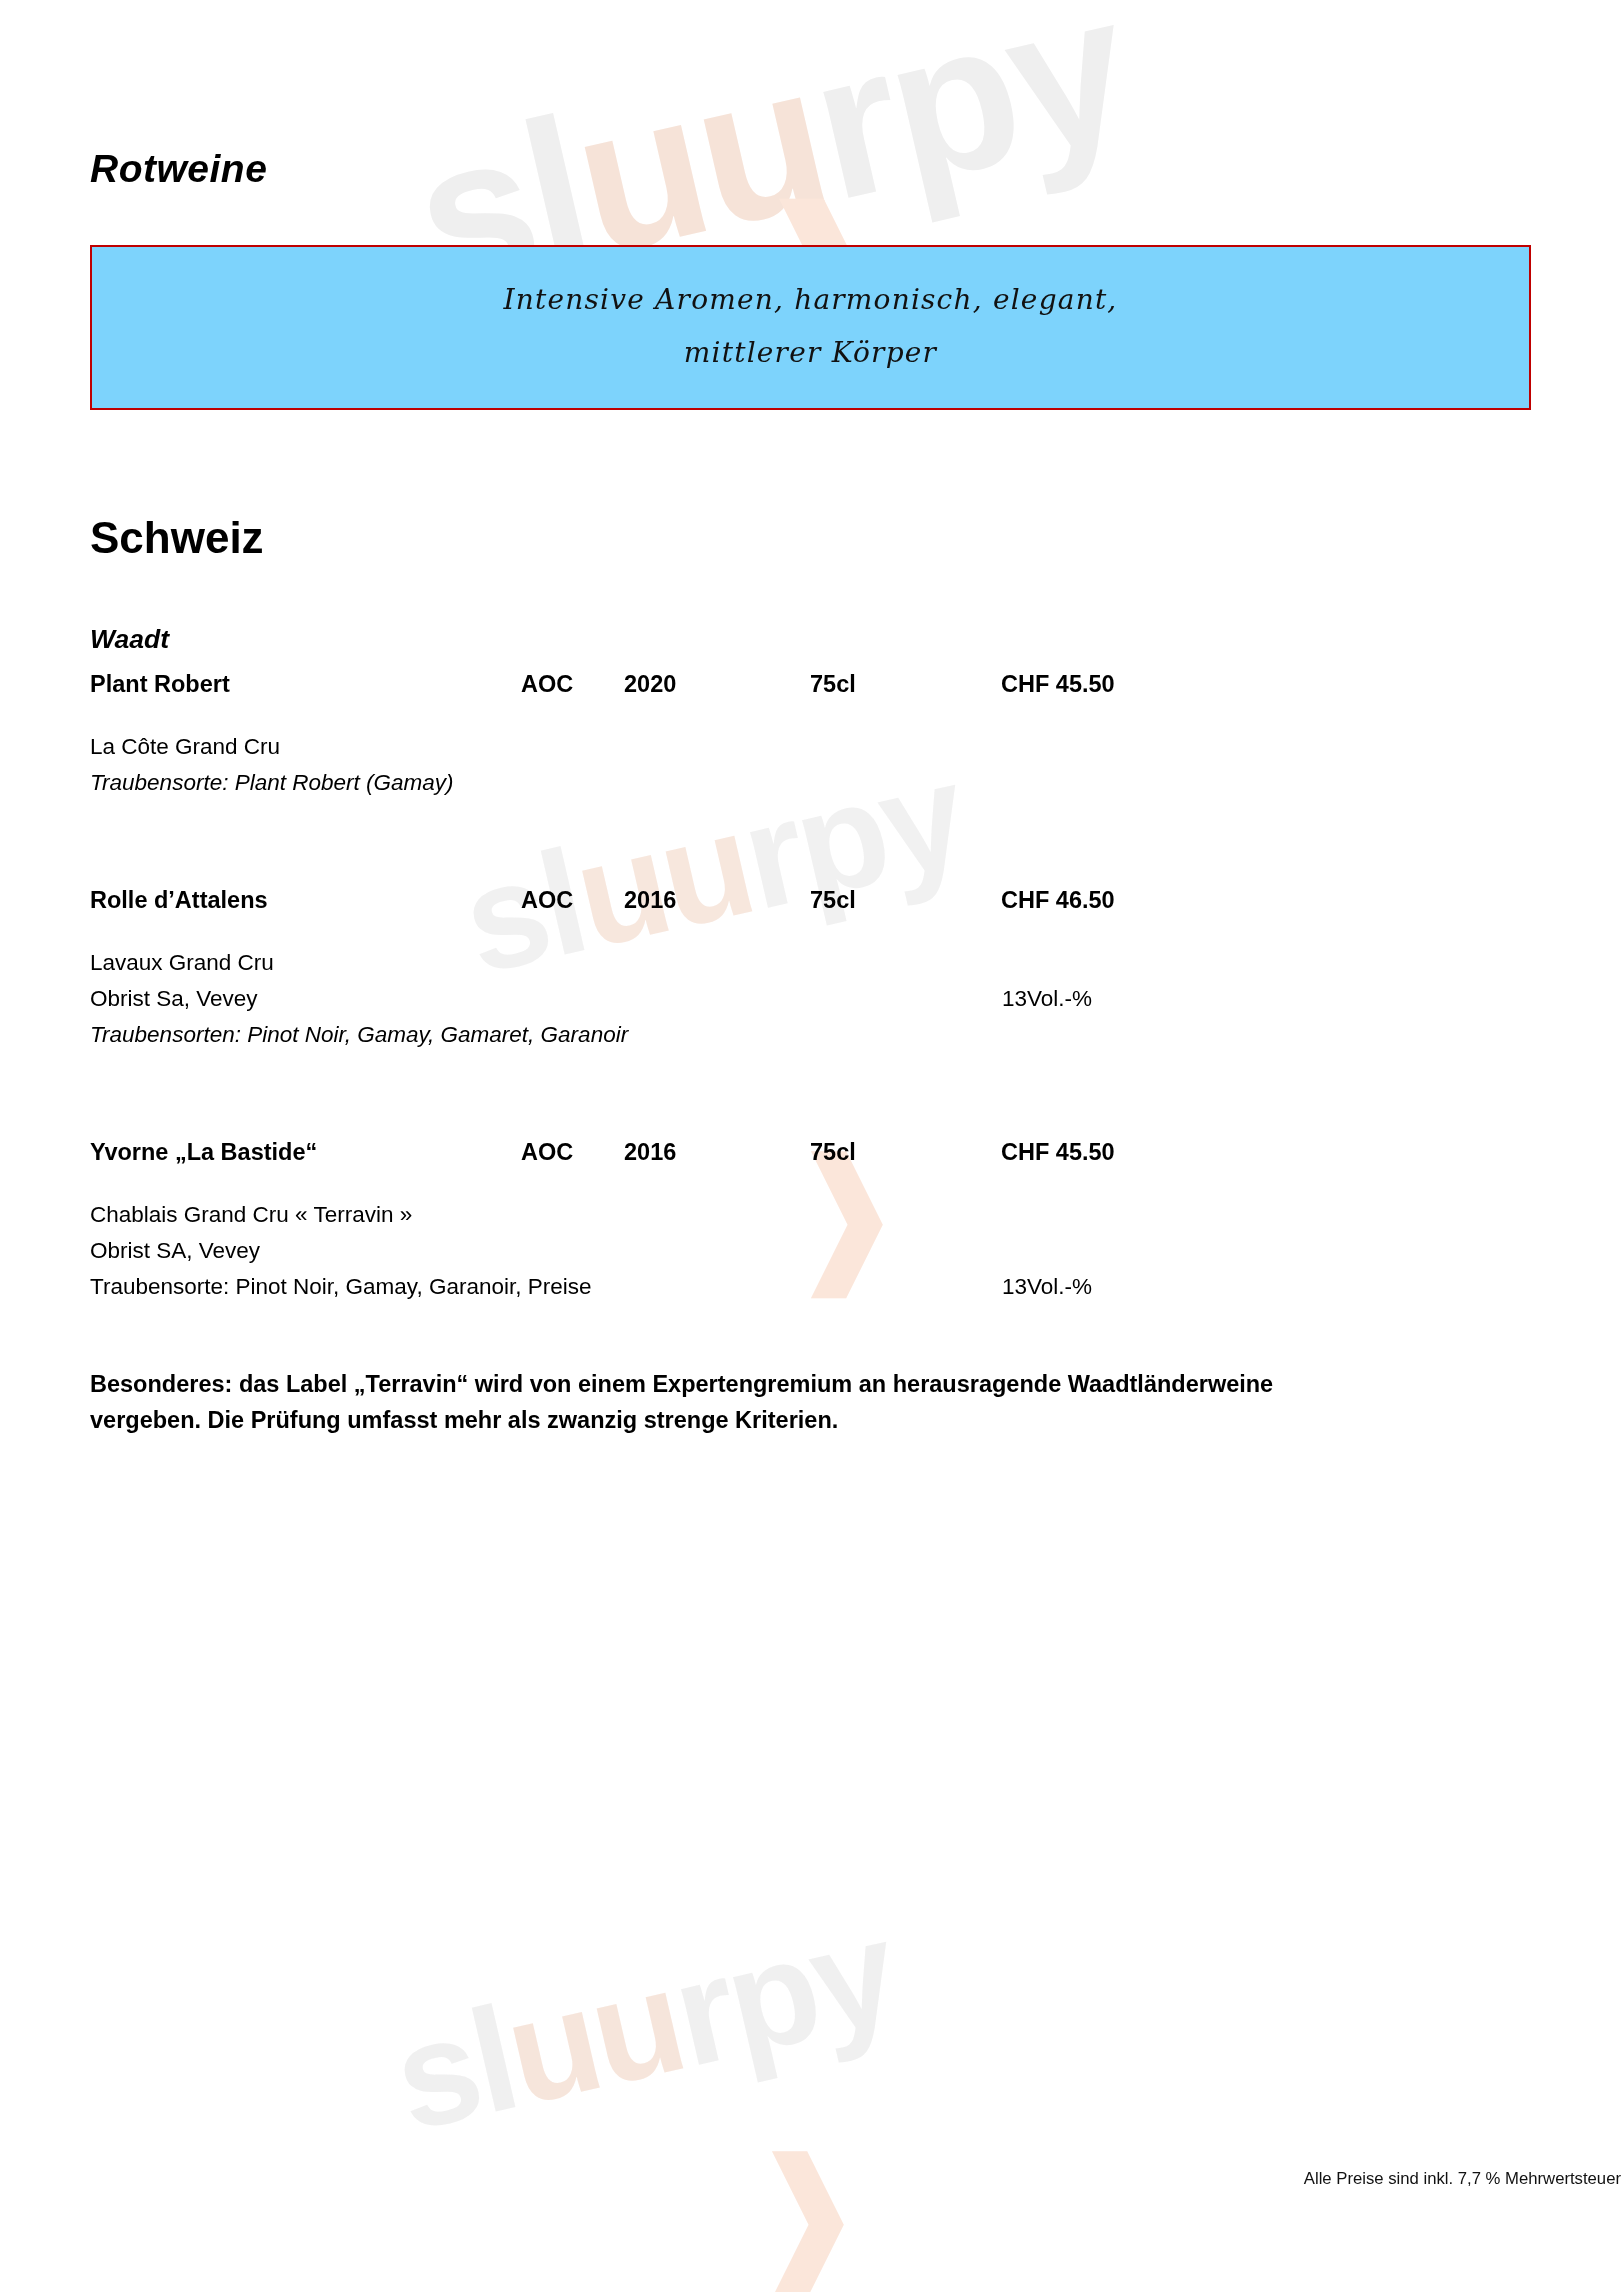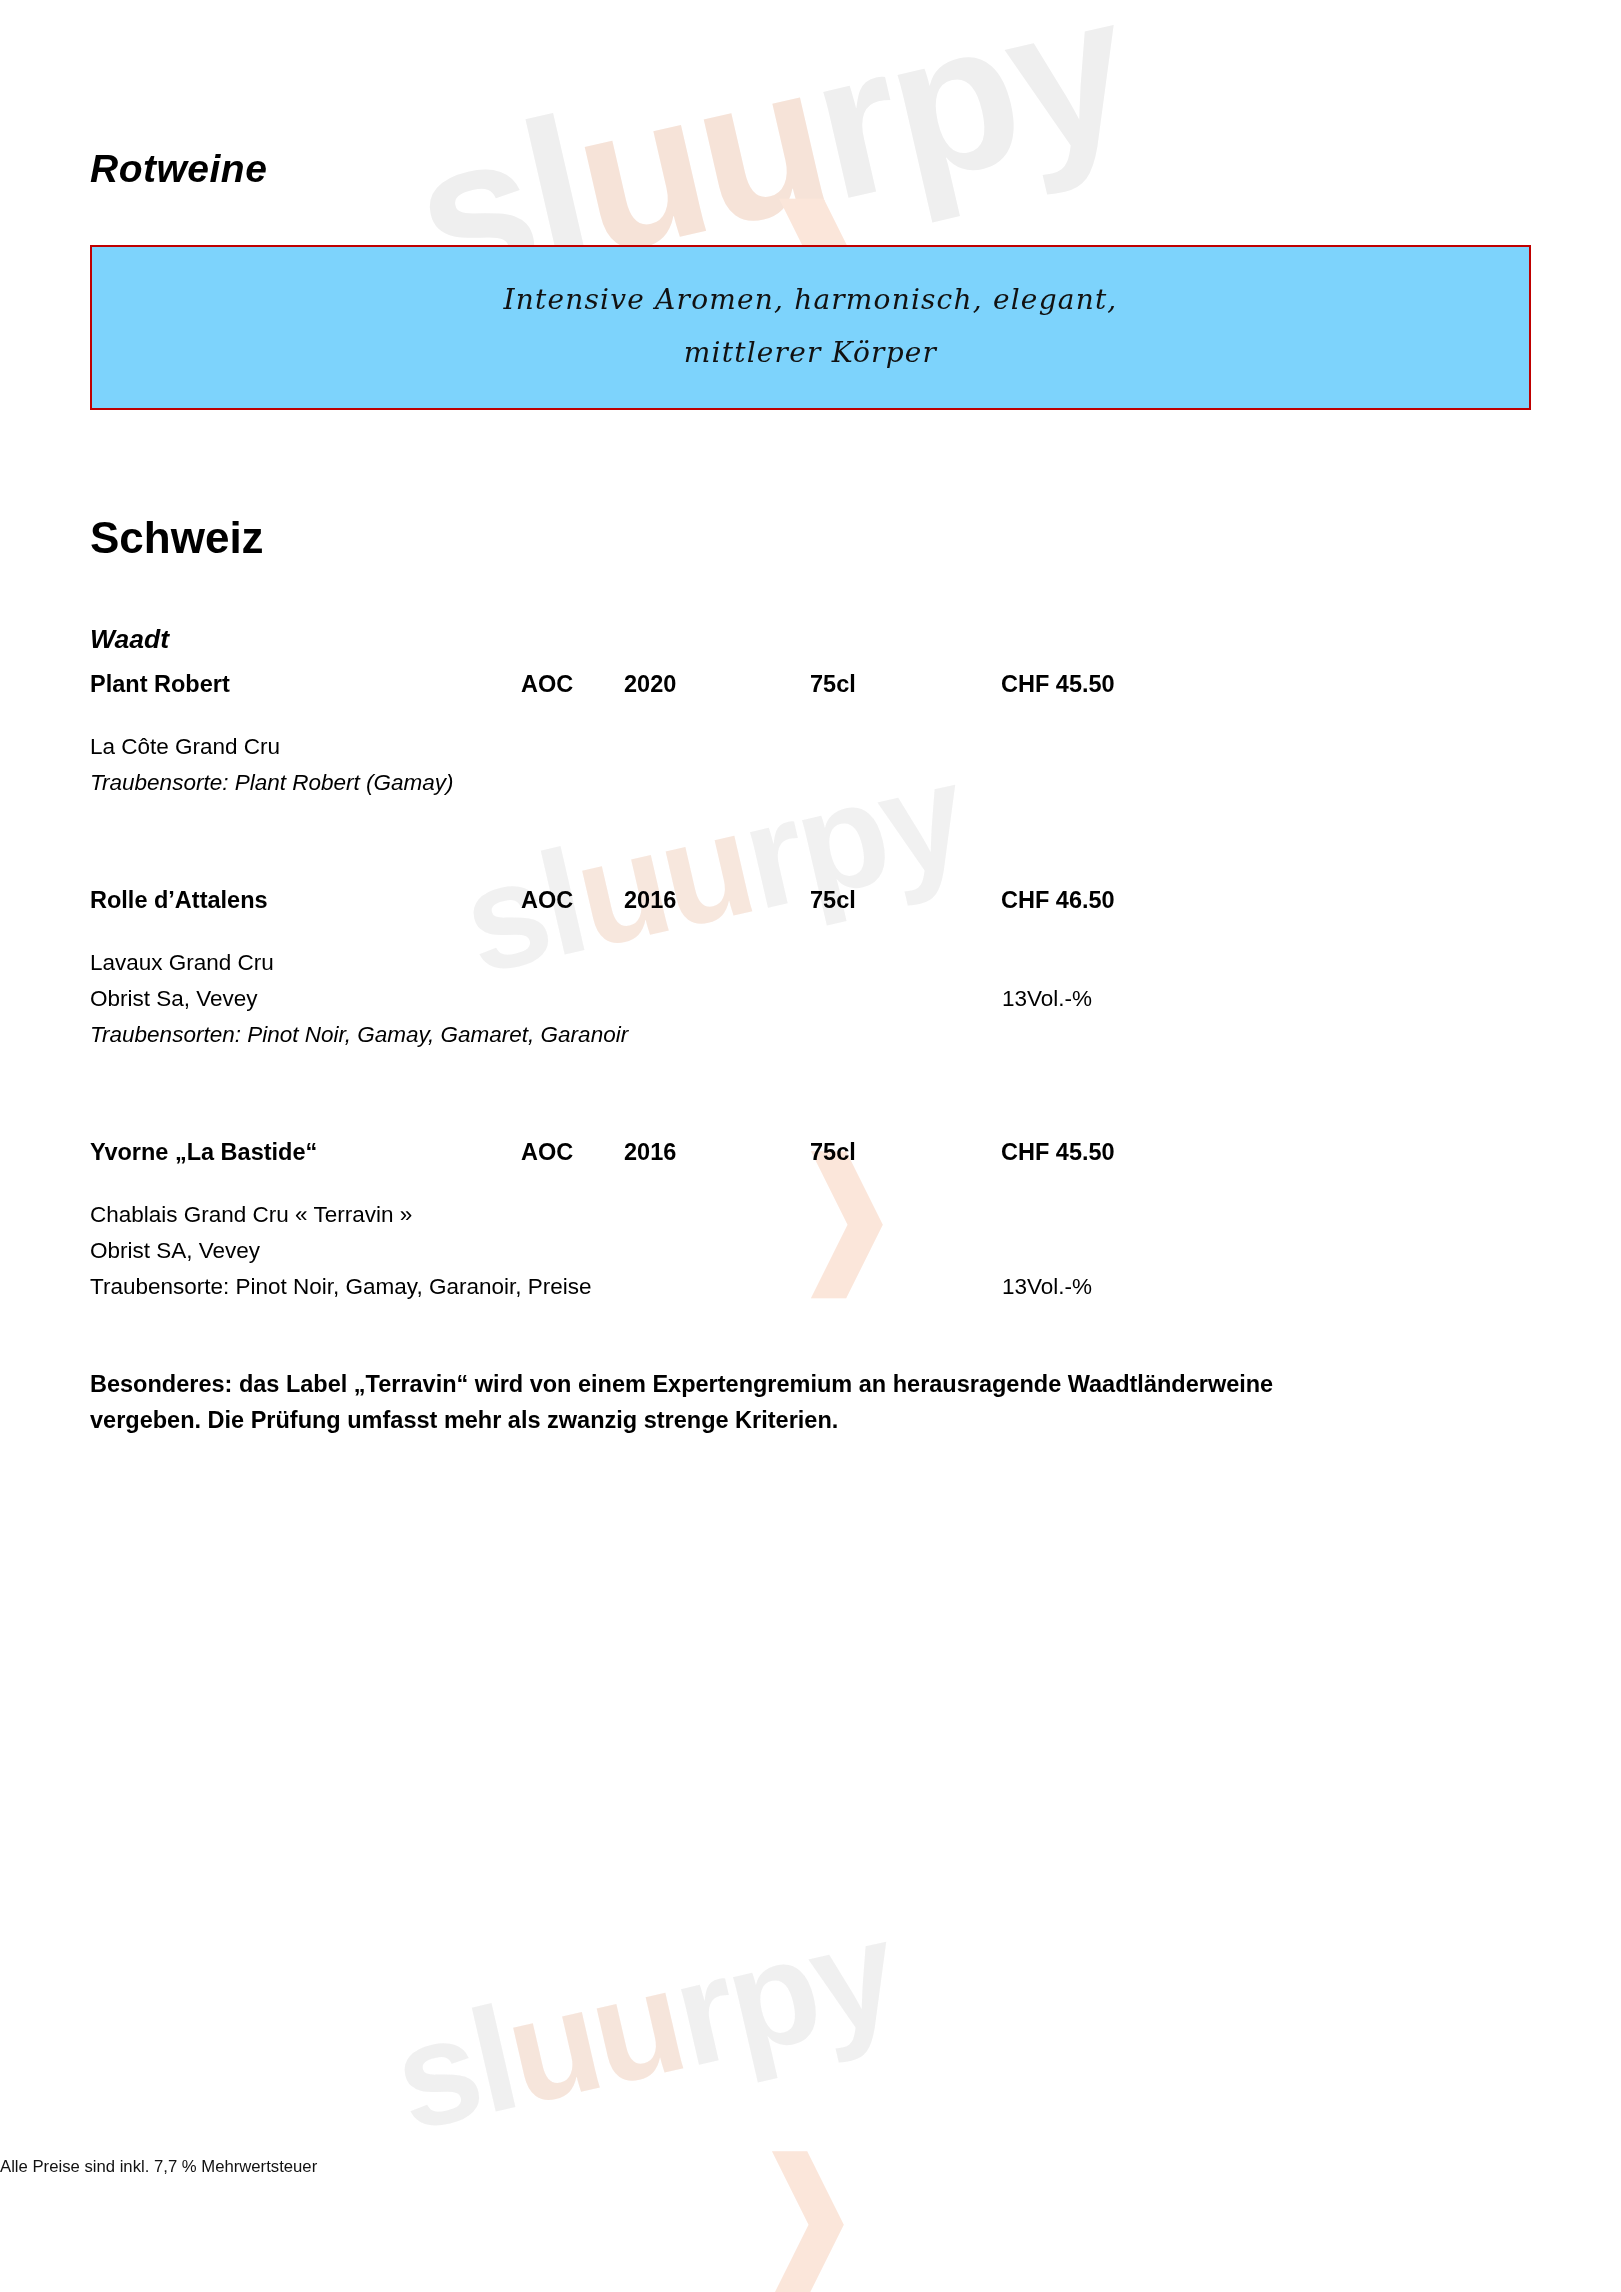--- a/index.html
+++ b/index.html
@@ -116,22 +116,22 @@
     font-size: 23.5px;
     font-weight: 700;
     line-height: 1.55;
     max-width: 1186px;
   }
 
   .footer {
     position: absolute;
     left: 0;
     right: 0;
-    bottom: 116px;
-    text-align: left;
+    bottom: 104px;
+    text-align: right;
     font-size: 16.7px;
     color: #111;
     z-index: 2;
   }
 </style>
 </head>
 <body>
 
 <div class="wm wm-1"><span>sl</span><span class="u">uu</span><span>rpy</span></div>
 <div class="wm wm-2"><span>sl</span><span class="u">uu</span><span>rpy</span></div>

